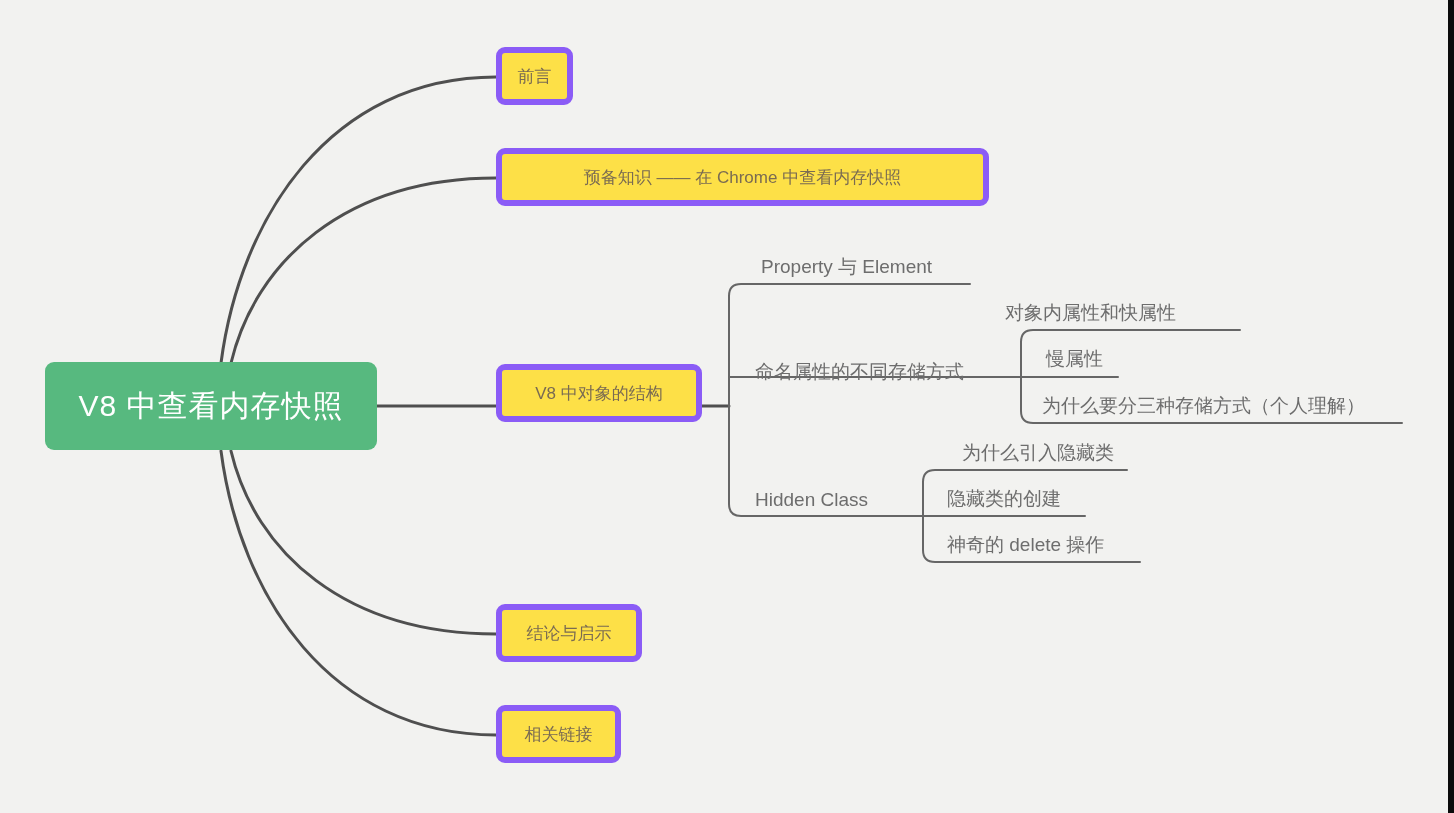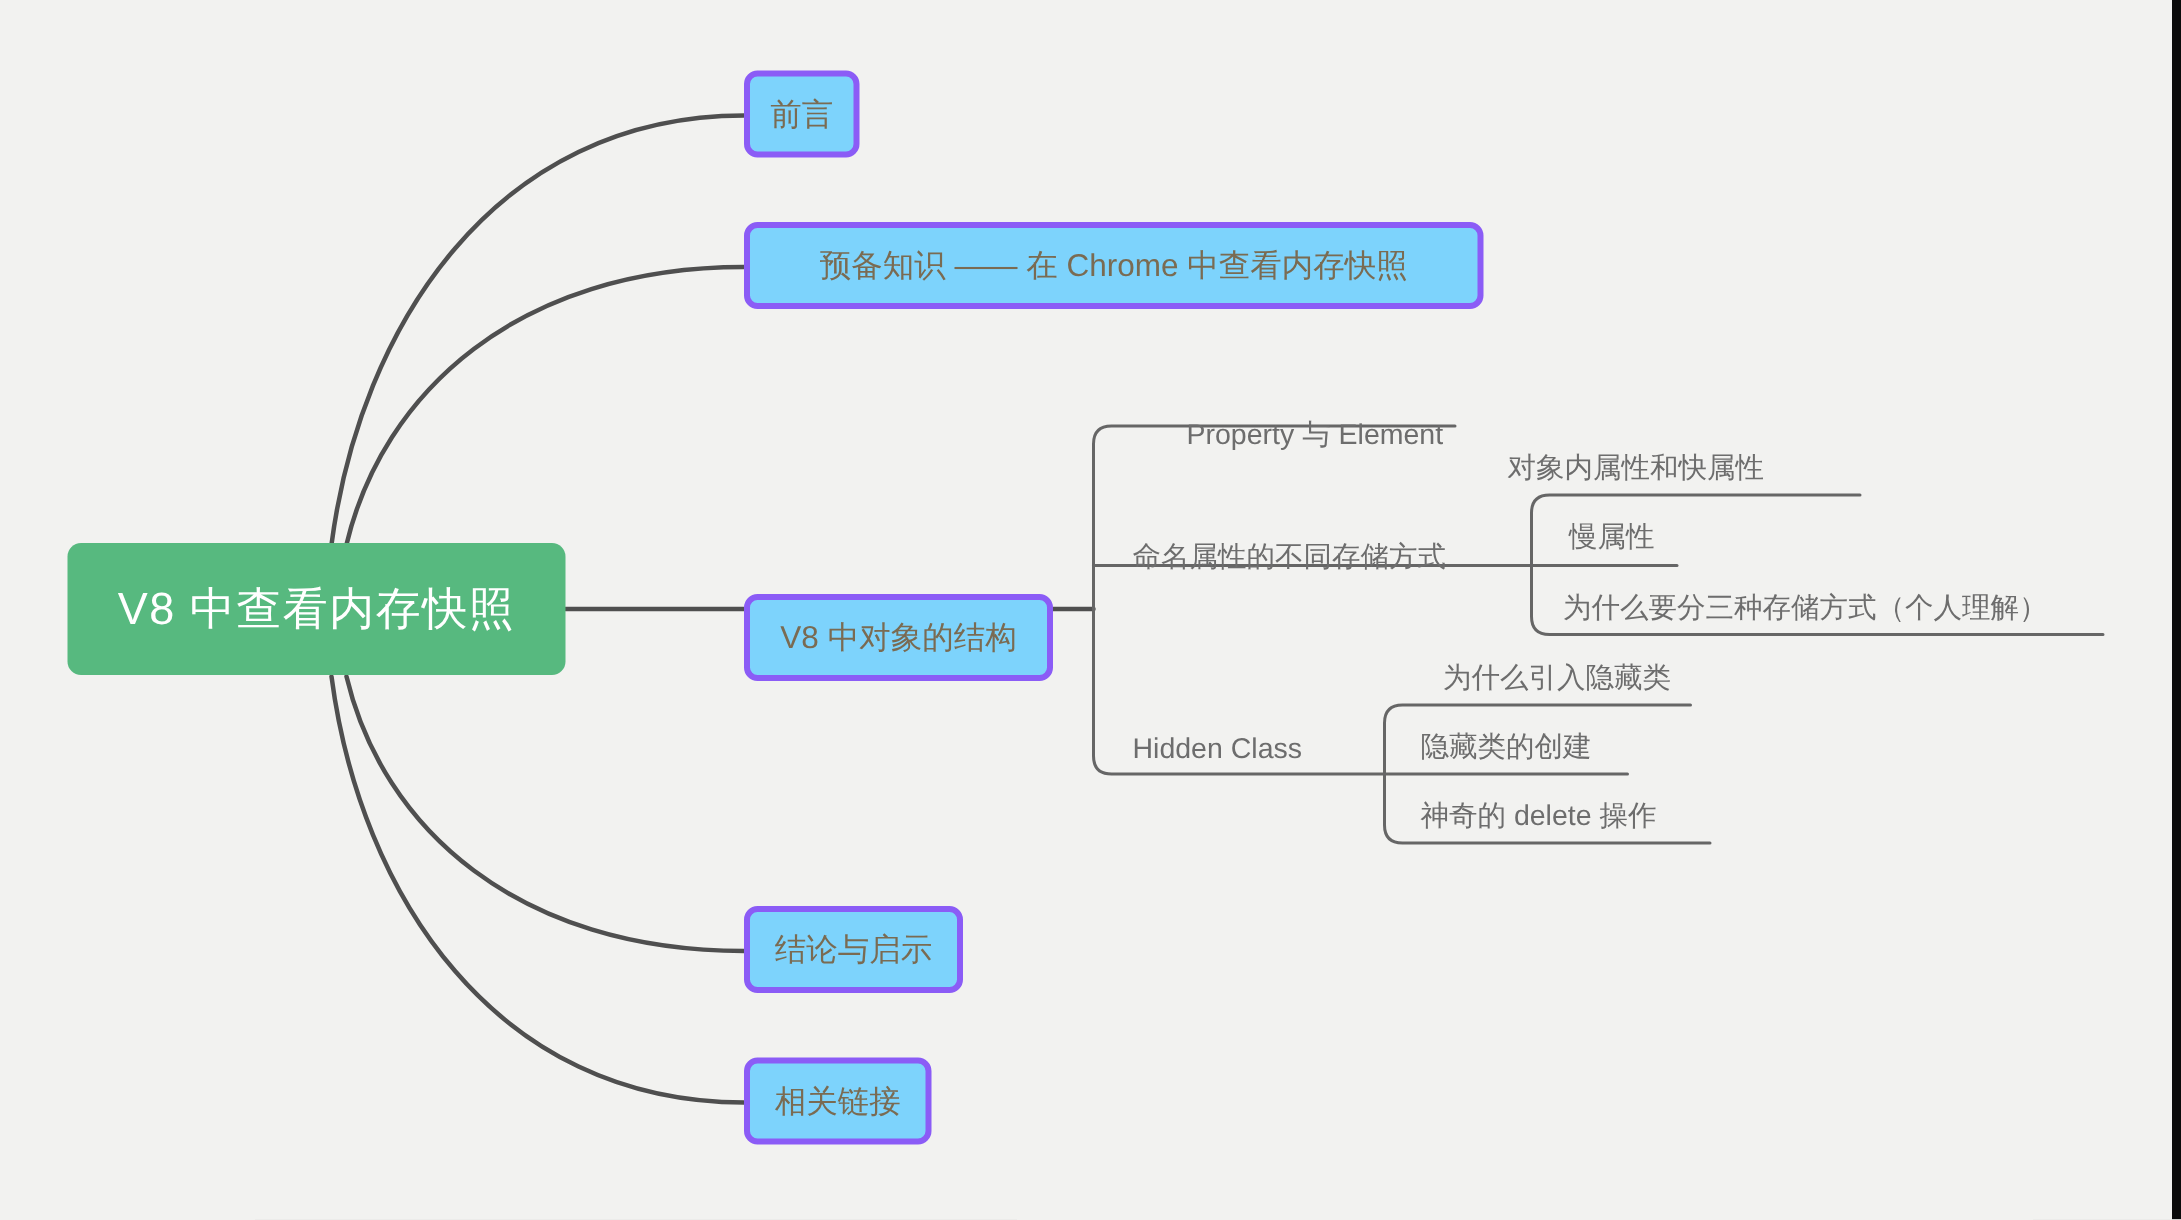--- a/index.html
+++ b/index.html
@@ -36,25 +36,25 @@
     top: 362px;
     width: 332px;
     height: 88px;
     background: #57b97f;
     border-radius: 9px;
     color: #ffffff;
     font-size: 30px;
     letter-spacing: 1px;
   }
   .box-node {
-    background: #7dd3fc;
-    border: 4px solid #8b5cf6;
+    background: #fde047;
+    border: 6px solid #8b5cf6;
     border-radius: 9px;
     color: #7a6b52;
-    font-size: 21px;
+    font-size: 17px;
     height: 58px;
   }
   .text-node {
     position: absolute;
     white-space: nowrap;
     color: #6d6d6d;
     font-size: 19px;
     line-height: 26px;
     z-index: 2;
     cursor: default;
@@ -94,27 +94,27 @@
       <path d="M 923 516 L 1085 516"></path>
     </g>
   </svg>
 
   <div class="node root-node">V8 中查看内存快照</div>
 
   <div class="node box-node" style="left:496px; top:47px; width:77px;">前言</div>
 
   <div class="node box-node" style="left:496px; top:148px; width:493px;">预备知识 —— 在 Chrome 中查看内存快照</div>
 
-  <div class="node box-node" style="left:496px; top:396px; width:206px;">V8 中对象的结构</div>
+  <div class="node box-node" style="left:496px; top:364px; width:206px;">V8 中对象的结构</div>
 
   <div class="node box-node" style="left:496px; top:705px; width:125px;">相关链接</div>
 
   <div class="node box-node" style="left:496px; top:604px; width:146px;">结论与启示</div>
 
-  <div class="text-node" style="left:791px; top:254px;margin-top:24px;">Property 与 Element</div>
+  <div class="text-node" style="left:761px; top:254px;">Property 与 Element</div>
 
   <div class="text-node" style="left:755px; top:347px;margin-top:12px;">命名属性的不同存储方式</div>
 
   <div class="text-node" style="left:755px; top:487px;">Hidden Class</div>
 
   <div class="text-node" style="left:1005px; top:300px;">对象内属性和快属性</div>
 
   <div class="text-node" style="left:1046px; top:346px;">慢属性</div>
 
   <div class="text-node" style="left:1042px; top:393px;">为什么要分三种存储方式（个人理解）</div>

